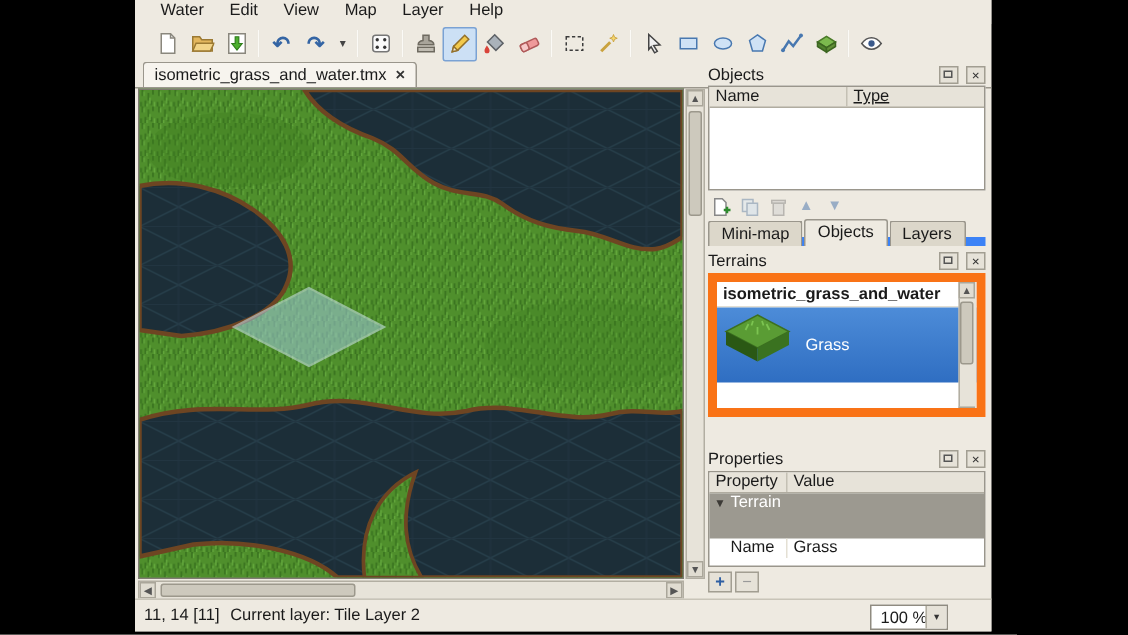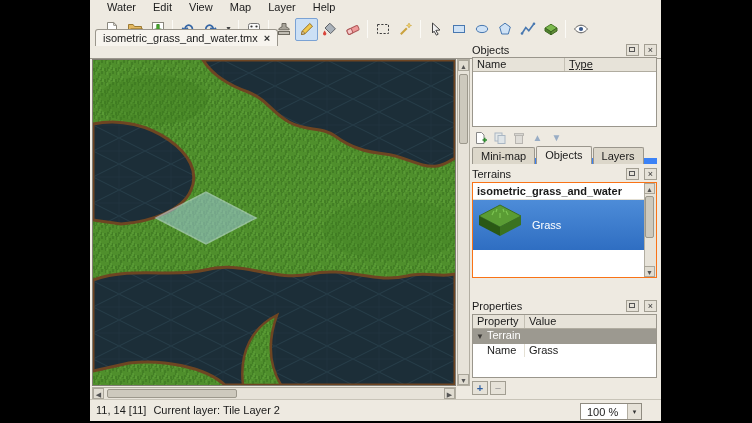--- a/index.html
+++ b/index.html
@@ -17,21 +17,21 @@
   .tbtn { width:23px; height:23px; border:1px solid transparent; background:transparent; border-radius:2px; display:flex; align-items:center; justify-content:center; padding:0; }
   .tbtn.active { background:#cce0f5; border-color:#7aa2d4; }
   .tbtn svg { display:block; }
   .tbtn.narrow { width:13px; }
   .tsep { width:1px; height:18px; background:#c6c2b6; border-right:1px solid #fbfaf6; margin:0 3px; }
   .glyph-blue { color:#3465a4; font-size:14px; font-weight:bold; line-height:14px; }
   .glyph-sm { font-size:8px; color:#444; line-height:8px; }
 
   
   .tabbar { position:absolute; left:0; top:42px; width:571px; height:17px; border-bottom:1px solid #9a968c; }
-  .doc-tab { position:absolute; left:5px; bottom:12px; height:17px; background:#f7f4ee; border:1px solid #9a968c; border-bottom:none; border-radius:3px 3px 0 0; padding:2px 7px 0 7px; white-space:nowrap;margin-top:36px; }
+  .doc-tab { position:absolute; left:5px; bottom:0; height:17px; background:#f7f4ee; border:1px solid #9a968c; border-bottom:none; border-radius:3px 3px 0 0; padding:2px 7px 0 7px; white-space:nowrap;margin-top:36px; }
   .doc-tab .x { font-weight:bold; margin-left:6px; color:#333; cursor:default; }
 
   
   .canvas-wrap { position:absolute; left:2px; top:59px; width:364px; height:327px; border:1px solid #7f7b72; background:#4f8f2c; overflow:hidden; }
   .canvas-wrap svg { display:block; }
   .vscroll { position:absolute; left:367px; top:59px; width:13px; height:327px; background:#e7e3d9; border:1px solid #b2aea2; }
   .hscroll { position:absolute; left:2px; top:387px; width:364px; height:13px; background:#e7e3d9; border:1px solid #b2aea2; }
   .sb-arrow { position:absolute; width:11px; height:11px; font-size:7px; line-height:11px; text-align:center; color:#555; background:#e0dcd1; border:1px solid #aaa69a; }
   .sb-thumb { position:absolute; background:#cdc9bd; border:1px solid #9c988c; border-radius:2px; }
 
@@ -52,43 +52,43 @@
   .objects-table .hc.c1 { width:92px; } .objects-table .hc.c2 { flex:1; border-right:none;text-decoration:underline; }
   .obj-toolbar { position:absolute; left:2px; top:87px; height:17px; display:flex; gap:2px; }
   .sbtn { width:17px; height:17px; border:1px solid transparent; background:transparent; padding:0; display:flex; align-items:center; justify-content:center; }
   .dim { opacity:.45; }
 
   .tabs { position:absolute; left:2px; width:185px; height:18px; border-bottom:6px solid #3b82f6; }
   .dtab { display:inline-block; height:17px; padding:2px 8px 0 8px; border:1px solid #9a968c; border-bottom:none; border-radius:2px 2px 0 0; background:#dcd7ca; margin-right:1px; vertical-align:bottom; }
   .dtab.active { background:#eeeae1; height:18px; }
 
   
-  .terrains-box { position:absolute; left:2px; top:140px; width:185px; height:96px; background:#fff; border:1px solid #f97316; overflow:hidden; }
+  .terrains-box { position:absolute; left:2px; top:140px; width:185px; height:96px; background:#fff; border:6px solid #f97316; overflow:hidden; }
   .terrain-head-row { height:17px; padding:2px 4px; font-weight:bold; border-bottom:1px solid #e2ded2; }
   .terrain-row { height:50px; display:flex; align-items:center; padding:2px 4px; gap:9px; }
   .terrain-row.selected { background:linear-gradient(#4d8cd8,#2f6ec2); color:#fff; }
   .t-scroll { position:absolute; right:0; top:0; width:12px; height:94px; background:#e7e3d9; border-left:1px solid #b2aea2; }
 
   
   .props-table { left:2px; top:272px; width:185px; height:64px; }
   .props-table .hc.c1 { width:52px; } .props-table .hc.c2 { flex:1; border-right:none; }
   .prow { display:flex; height:13px; }
   .prow .pc { padding:0 4px; }
   .prow .pc.c1 { width:52px; border-right:1px solid #e4e0d4; }
-  .group-row { height:15px; background:#9c9990; color:#fff; padding:0 3px; }
+  .group-row { height:30px; background:#9c9990; color:#fff; padding:0 3px; }
   .group-row .tri { color:#3c3a36; font-size:8px; margin-right:3px; }
   .indent { padding-left:14px !important; }
   .props-btns { position:absolute; left:2px; top:339px; display:flex; gap:2px; }
   .mini-btn { width:16px; height:14px; border:1px solid #a29e92; background:#e6e2d8; font-size:11px; line-height:11px; text-align:center; padding:0; }
   .mini-btn.blue { color:#2e5fa3; font-weight:bold; }
   .mini-btn.gray { color:#999; }
 
   
   .statusbar { position:absolute; left:0; top:399px; width:571px; height:22px; background:#eeeae1; border-top:1px solid #c8c4b8; padding:4px 0 0 6px; }
-  .zoom-combo { position:absolute; left:490px; top:3px; width:62px; height:17px; background:#fff; border:1px solid #8f8b80;text-decoration:underline; }
+  .zoom-combo { position:absolute; left:490px; top:3px; width:52px; height:17px; background:#fff; border:1px solid #8f8b80;text-decoration:underline; }
   .zoom-combo .zv { position:absolute; left:6px; top:2px; }
   .zoom-combo .za { position:absolute; right:0; top:0; width:14px; height:15px; background:#e6e2d8; border-left:1px solid #b2aea2; text-align:center; font-size:7px; line-height:15px; color:#333; }
 </style>
 </head>
 <body>
 
 <div class="stage">
 <div class="app">
 
   <div class="menubar">

